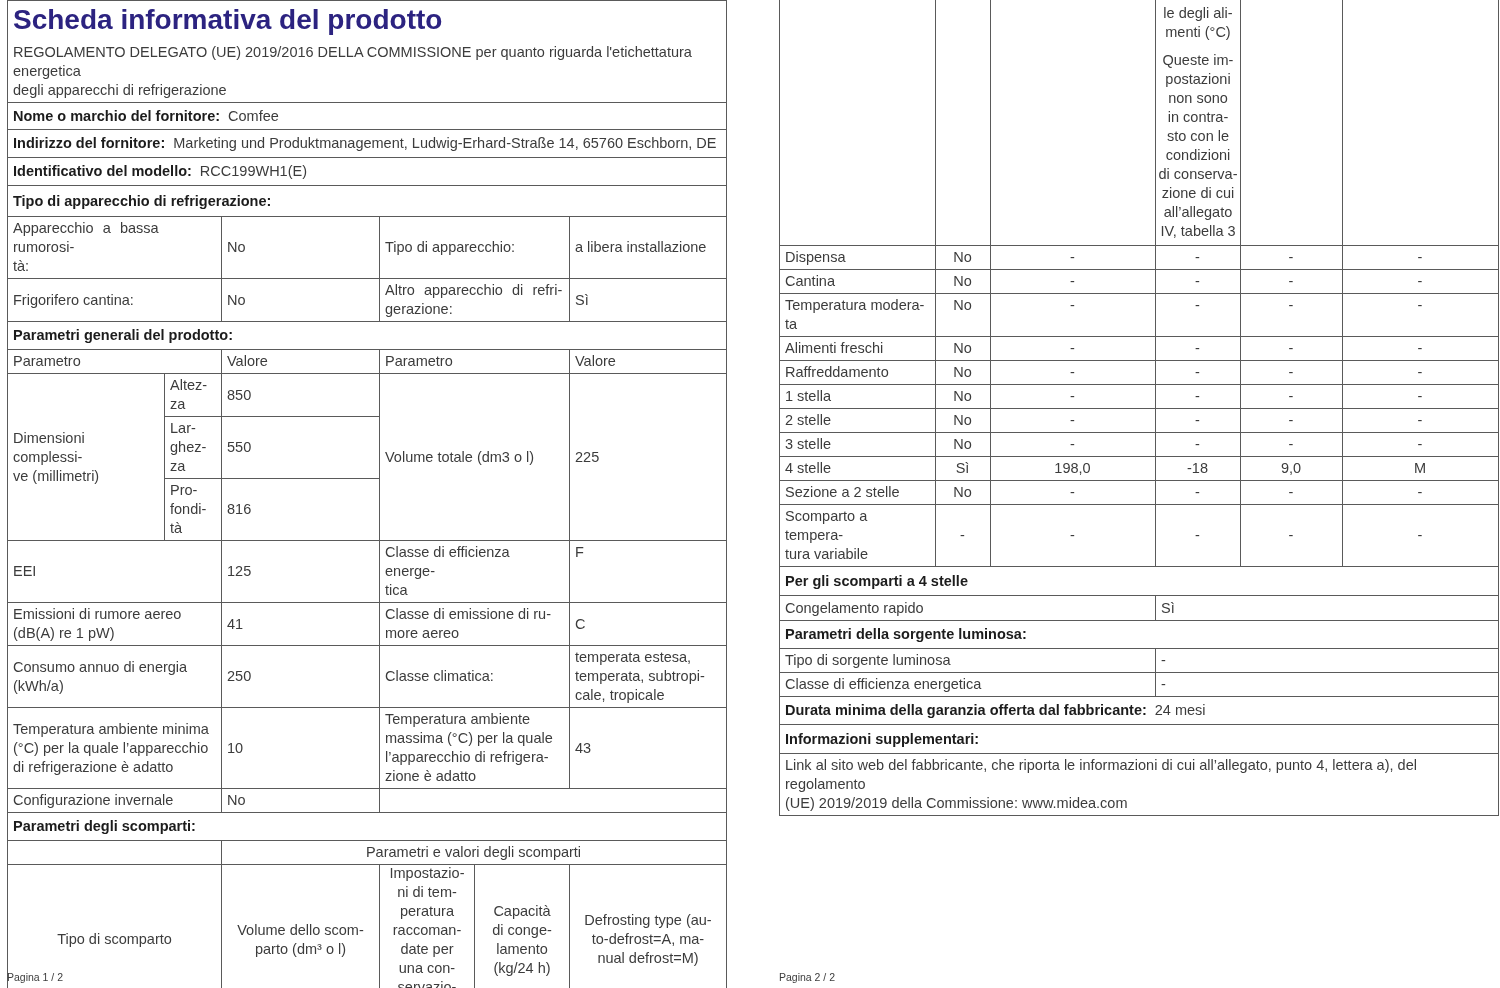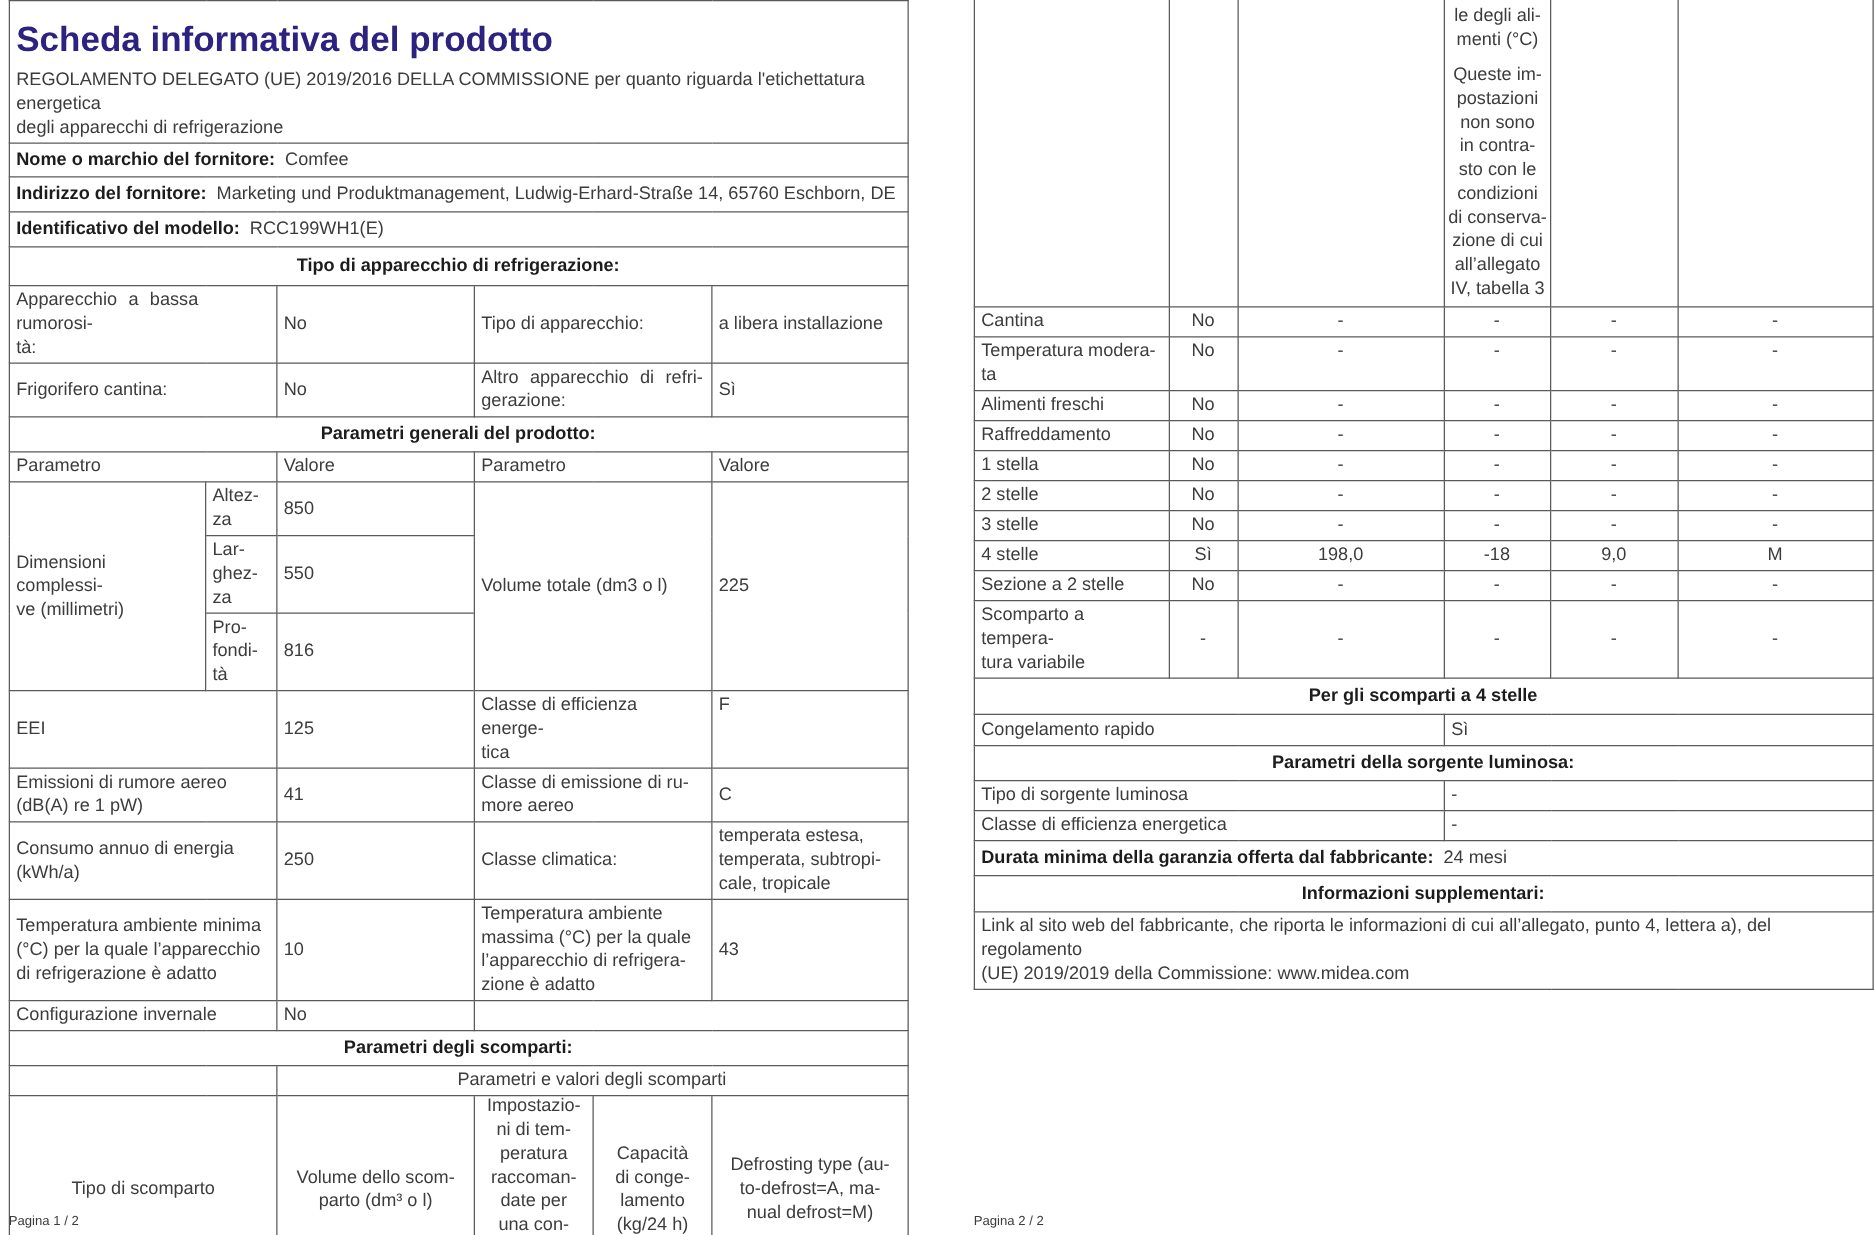--- a/index.html
+++ b/index.html
@@ -11,23 +11,23 @@
   table.sheet{border-collapse:collapse;table-layout:fixed;width:719px;}
   table.sheet td{border:1px solid #5a5a5a;font-size:14.5px;line-height:19px;color:#3c3c3c;
        padding:2px 6px 2px 5px;vertical-align:middle;overflow:hidden;word-wrap:break-word;}
   .pre{white-space:pre-line;}
   .b{font-weight:700;color:#1c1c1c;text-align:right;}
   .c{text-align:center;}
   .vt{vertical-align:top !important;}
   .val{margin-left:8px;}
   .wsp{word-spacing:0.35em;}
   .nowrap{white-space:nowrap;}
-  tr.sec td{font-weight:700;color:#1c1c1c;text-align:center;}
+  tr.sec td{font-weight:700;color:#1c1c1c;}
   td.title-cell{padding:5px 8px 0 4px;}
-  td.title-cell h1{font-size:28px;line-height:33px;font-weight:700;color:#2c2380;margin:12px 0 7px 0;}
+  td.title-cell h1{font-size:28px;line-height:33px;font-weight:700;color:#2c2380;margin:0 0 7px 0;}
   td.title-cell p{margin:0;font-size:14.5px;line-height:19px;color:#3c3c3c;white-space:pre-line;}
   
   tr.cut td{border-bottom:none;padding:0 2px;}
   tr.cut td.bb{border-bottom:1px solid #5a5a5a;}
   .clip{height:149px;display:flex;align-items:center;justify-content:center;
         overflow:hidden;white-space:pre-line;text-align:center;}
   
   tr.toprow td{border-top:none;vertical-align:top;padding:4px 2px;}
   .contcell{text-align:center;font-size:14.5px;}
   .note{margin-top:9px;}
@@ -221,20 +221,28 @@
 di conserva-
 zione di cui
 all’allegato
 IV, tabella 3</div>
     </td>
     <td></td>
     <td></td>
   </tr>
 
   <tr style="height:22px">
+    <td class="pre lab">Dispensa</td>
+    <td class="c">No</td>
+    <td class="c">-</td>
+    <td class="c">-</td>
+    <td class="c">-</td>
+    <td class="c">-</td>
+  </tr>
+  <tr style="height:22px">
     <td class="pre lab">Cantina</td>
     <td class="c">No</td>
     <td class="c">-</td>
     <td class="c">-</td>
     <td class="c">-</td>
     <td class="c">-</td>
   </tr>
   <tr style="height:41px">
     <td class="pre lab vt">Temperatura modera-
 ta</td>

